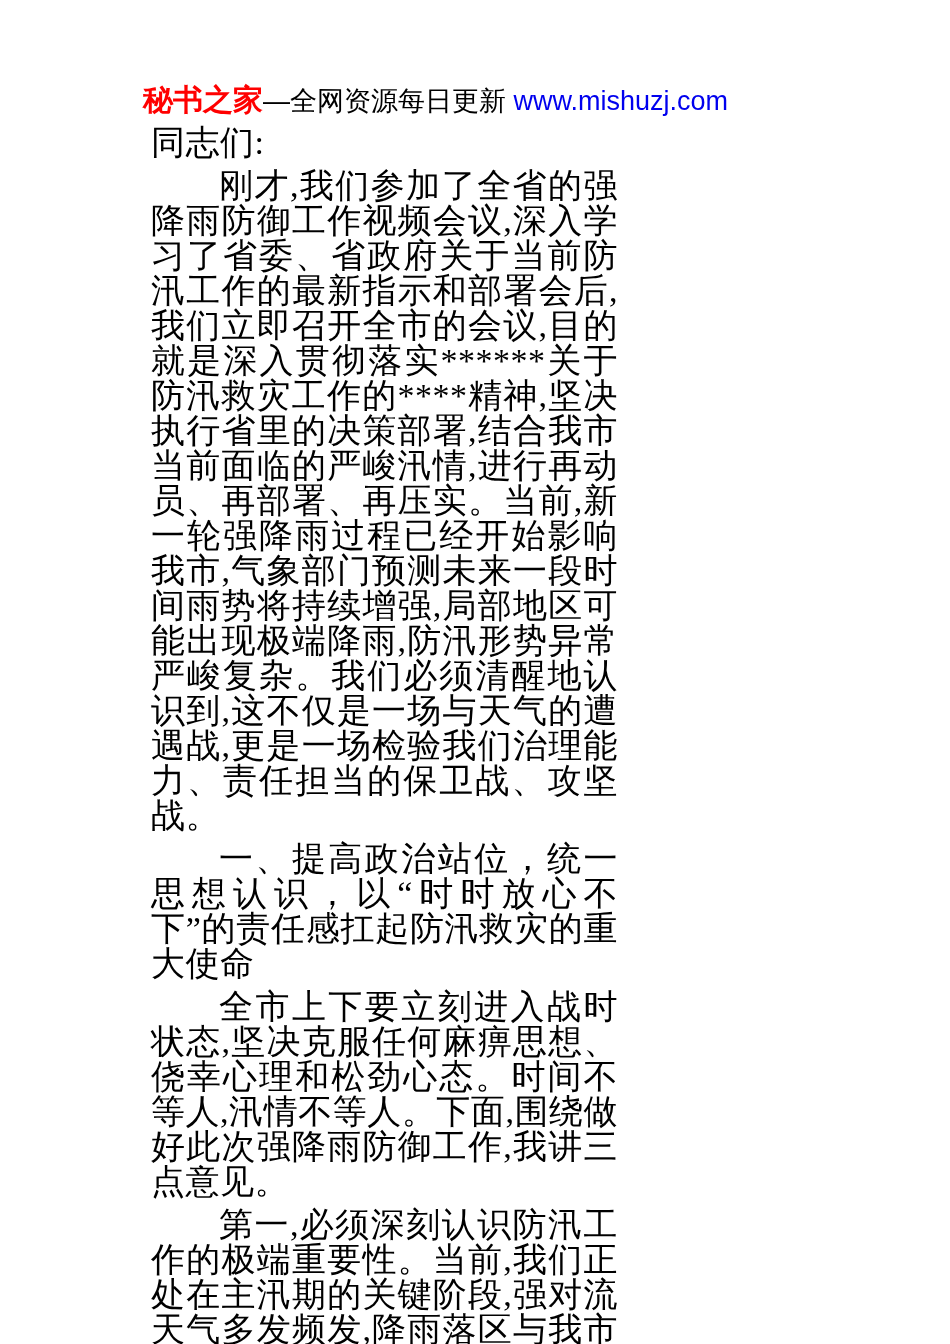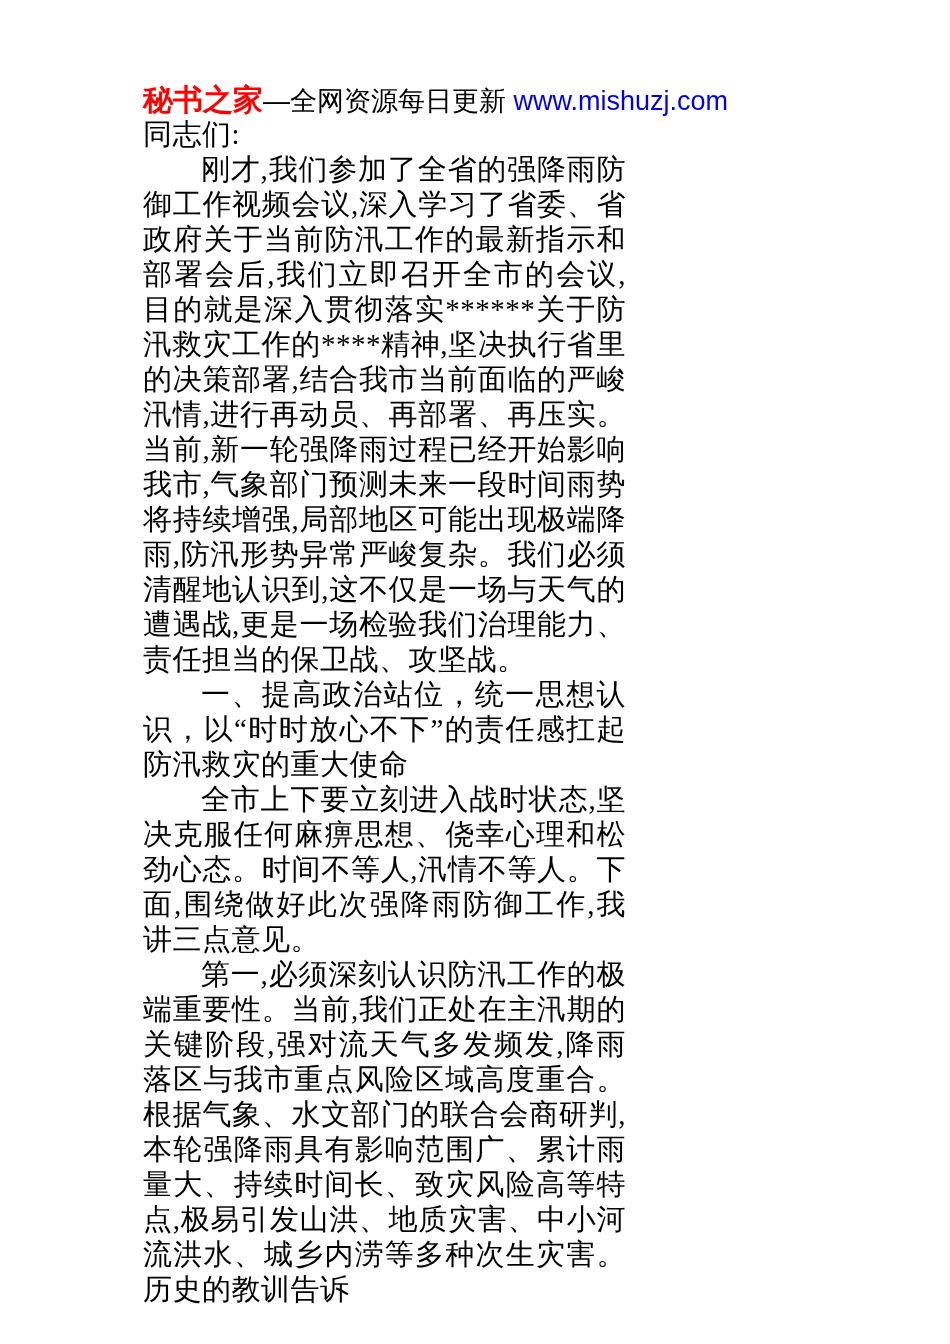--- a/index.html
+++ b/index.html
@@ -43,22 +43,22 @@
   }
   .doc-title {
     font-size: 38px;
     font-weight: bold;
     text-align: center;
     margin: 68px 0 54px 0;
     letter-spacing: 1px;
     line-height: 1.2;
   }
   .body-text p {
-    margin: 0;
-    font-size: 29px;
+    margin: 8px;
+    font-size: 34px;
     line-height: 35px;
     text-align: justify;
     text-indent: 2em;
     letter-spacing: 0.5px;
   }
   .body-text p.no-indent {
     text-indent: 0;
   }
 </style>
 </head>

